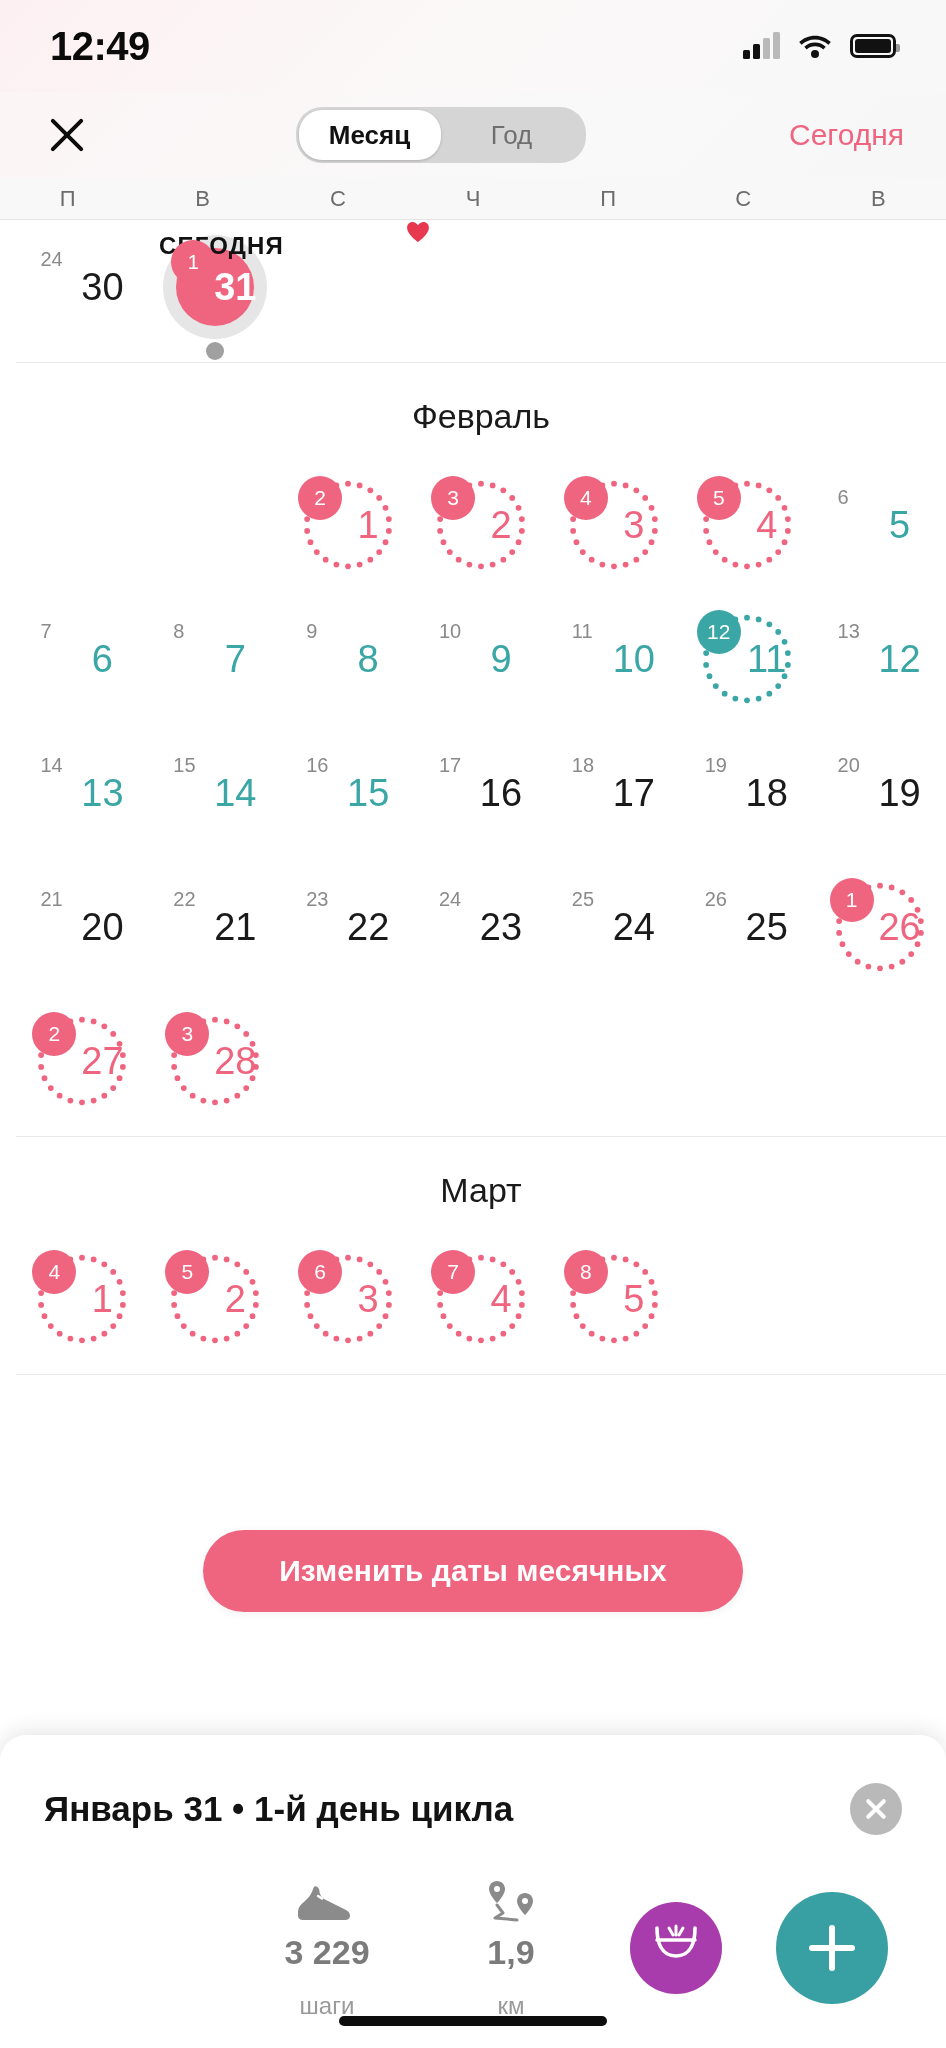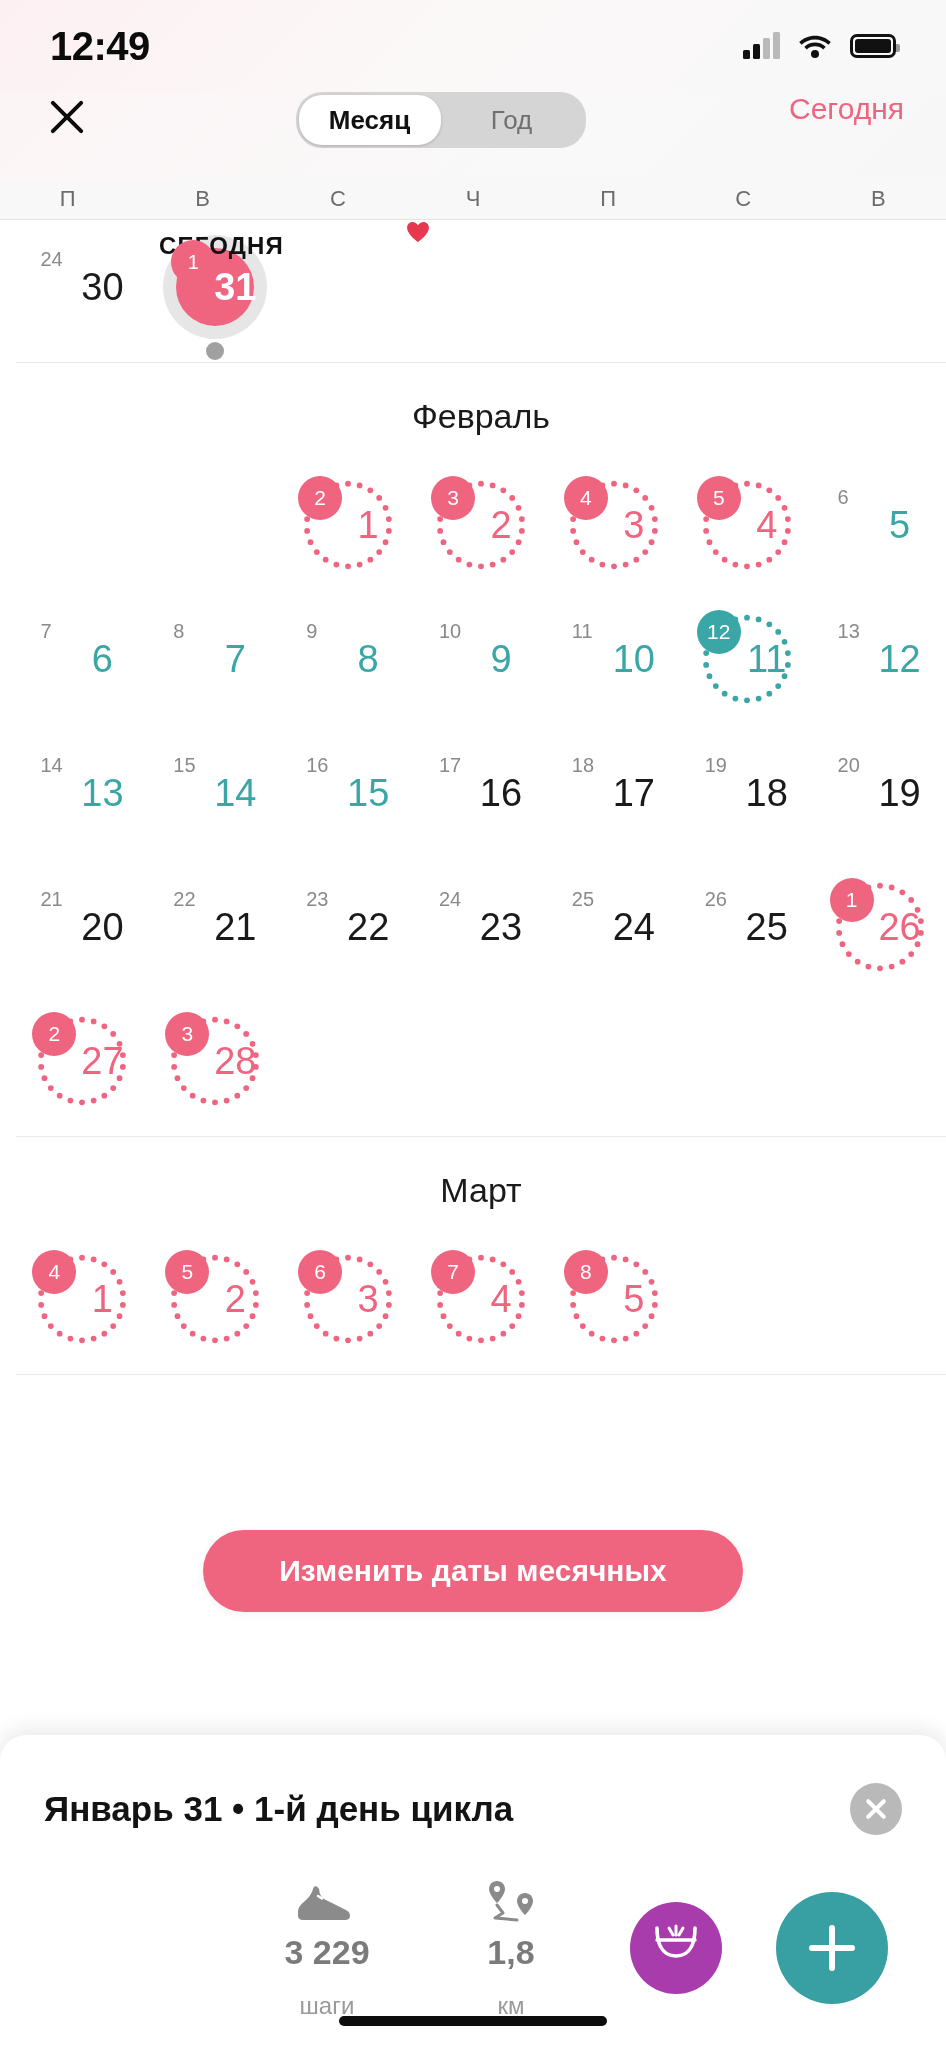--- a/index.html
+++ b/index.html
@@ -27,21 +27,21 @@
   .sig i:nth-child(3) { height: 21px; background: #b9b9b9; }
   .sig i:nth-child(4) { height: 27px; background: #b9b9b9; }
   .batt { width: 46px; height: 24px; border: 3px solid #111; border-radius: 7px; position: relative; padding: 2px; }
   .batt::after { content:""; position:absolute; right:-7px; top:7px; width:4px; height:8px; background:#999; border-radius: 0 2px 2px 0;}
   .batt span { display: block; width: 100%; height: 100%; background: #111; border-radius: 3px; }
 
   
   .navbar {
     position: absolute; top: 92px; left: 0; right: 0; height: 86px;
     background: linear-gradient(135deg, #fcf5f6 0%, #f9f9f9 60%, #f7f7f7 100%);
-    display: flex; justify-content: space-between;
+    display: flex; align-items: center; justify-content: space-between;
     padding: 0 42px;
   }
   .close-x { width: 50px; height: 50px; position: relative; cursor: pointer; }
   .close-x::before, .close-x::after {
     content: ""; position: absolute; left: 3px; top: 23px; width: 44px; height: 4px;
     background: #0c0c0c; border-radius: 2px;
   }
   .close-x::before { transform: rotate(45deg); }
   .close-x::after  { transform: rotate(-45deg); }
   .segmented {
@@ -757,21 +757,21 @@
       <div class="stat">
         <div class="stat-icon">
           <svg width="58" height="46" viewBox="0 0 58 46">
             <path d="M15 2c-4.4 0-8 3.6-8 8 0 6 8 14 8 14s8-8 8-14c0-4.4-3.6-8-8-8z" fill="#8b8b8b"></path>
             <circle cx="15" cy="10" r="3" fill="#fff"></circle>
             <path d="M43 14c-4.4 0-8 3.6-8 8 0 6 8 14 8 14s8-8 8-14c0-4.4-3.6-8-8-8z" fill="#8b8b8b"></path>
             <circle cx="43" cy="22" r="3" fill="#fff"></circle>
             <path d="M15 26l6 8-8 5 22 2" stroke="#8b8b8b" stroke-width="3" fill="none" stroke-linecap="round" stroke-linejoin="round"></path>
           </svg>
         </div>
-        <div class="stat-val">1,8</div>
+        <div class="stat-val">1,9</div>
         <div class="stat-unit">км</div>
       </div>
 
       <div class="round-btn purple">
         <svg width="56" height="52" viewBox="0 0 56 52">
           <path d="M9 6c0 14 4 28 19 28S47 20 47 6" stroke="#fff" stroke-width="3.6" fill="none" stroke-linecap="round"></path>
           <path d="M9 18h38" stroke="#fff" stroke-width="3.4" fill="none" stroke-linecap="round"></path>
           <path d="M28 4v9M21 6l4 7M35 6l-4 7" stroke="#fff" stroke-width="3" stroke-linecap="round" fill="none"></path>
         </svg>
       </div>

